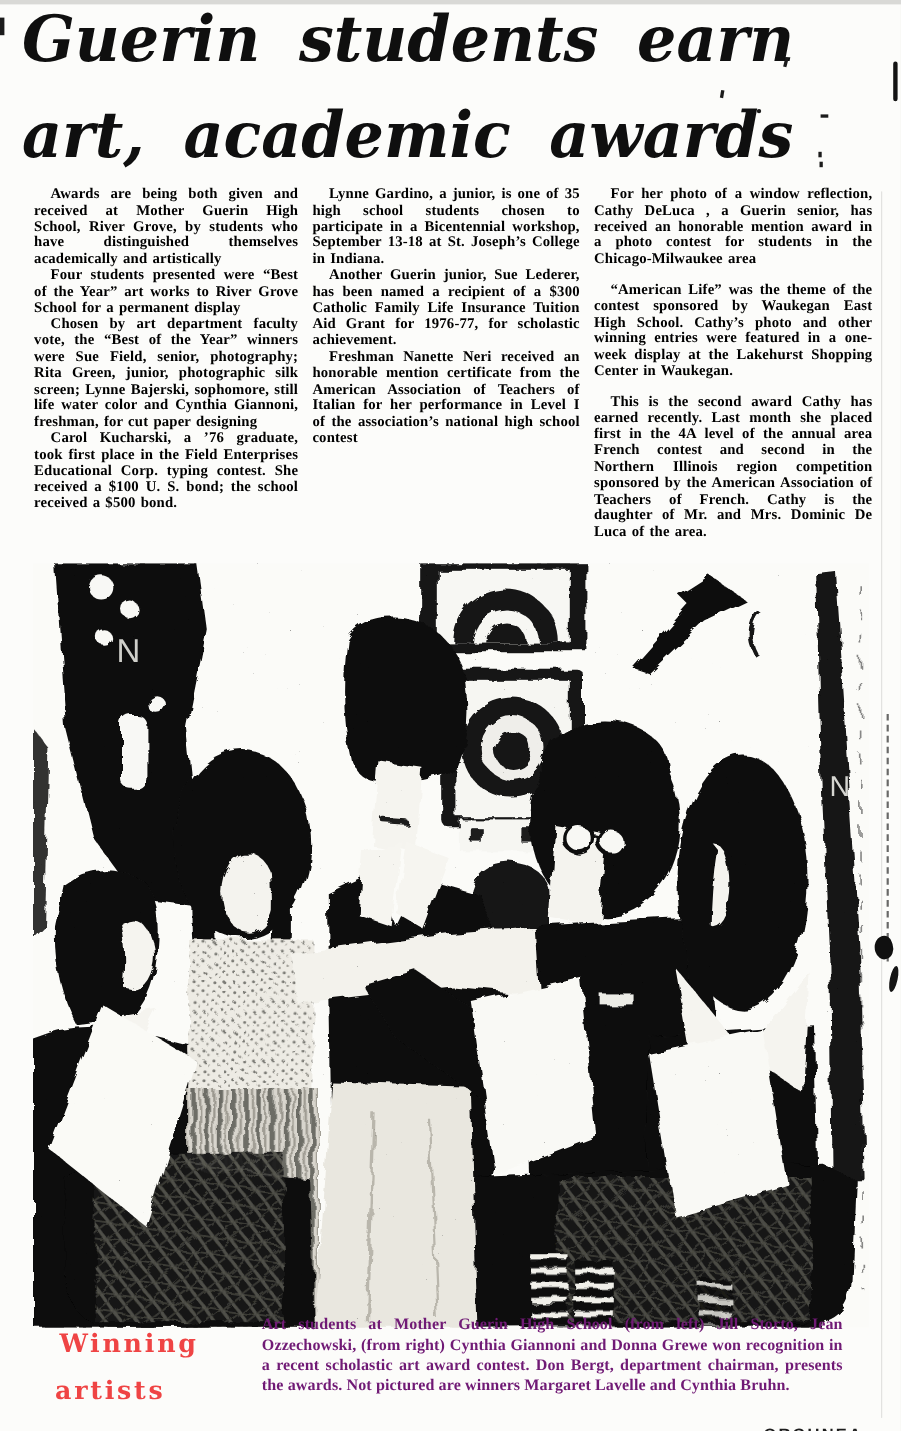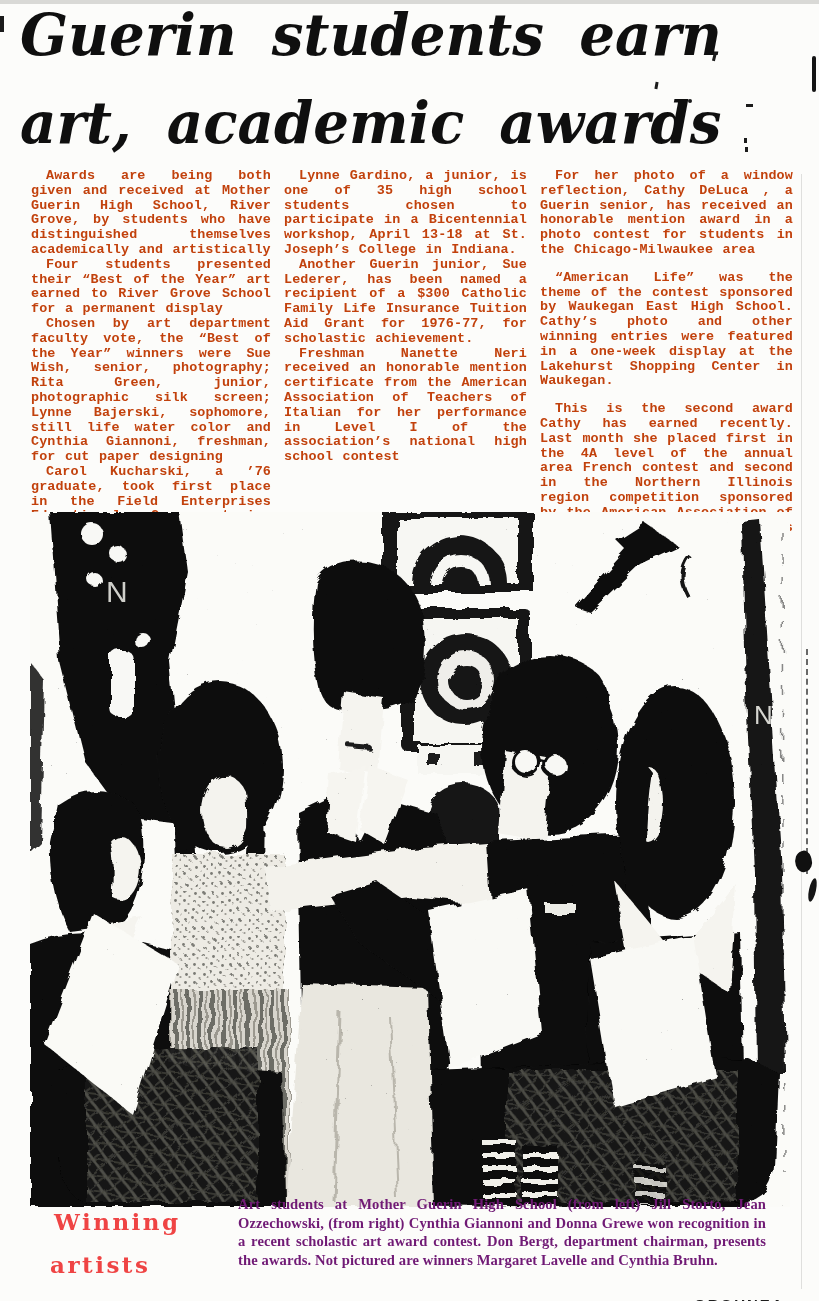--- a/index.html
+++ b/index.html
@@ -16,21 +16,21 @@
     transform:scaleX(.97); transform-origin:left center; color:#0f0f0f;
   }
   .headline-1 { top:0px; }
   .headline-2 { top:88px; }
   
   .columns {
     position:absolute; left:31px; top:165px; width:762px;
     display:flex; gap:13px;
   }
   .col { text-align:justify; font-weight:700; font-size:13.4px; line-height:14.8px;
-         letter-spacing:.15px; word-spacing:1.2px; color:#c2410c;font-family:Liberation Mono, monospace; }
+         letter-spacing:.15px; word-spacing:1.2px; color:#000000; }
   .col-1 { width:240px; }
   .col-2 { width:243px; }
   .col-3 { width:253px; }
   .col p { margin:0; text-indent:15px; }
   .col-3 p + p { margin-top:13px; }
   
   .photo { position:absolute; left:30px; top:508px; width:760px; height:697px; margin:0; }
   
   .caption-label {
     position:absolute; font-weight:700; font-size:23px; letter-spacing:2.5px;
@@ -65,26 +65,26 @@
 <body>
 
 <div class="page">
 
   <div class="headline-line headline-1">Guerin students earn</div>
   <div class="headline-line headline-2">art, academic awards</div>
 
   <div class="columns">
     <div class="col col-1">
       <p>Awards are being both given and received at Mother Guerin High School, River Grove, by students who have distinguished themselves academically and artistically</p>
-      <p>Four students presented their “Best of the Year” art earned to River Grove School for a permanent display</p>
-      <p>Chosen by art department faculty vote, the “Best of the Year” winners were Sue Wish, senior, photography; Rita Green, junior, photographic silk screen; Lynne Bajerski, sophomore, still life water color and Cynthia Giannoni, freshman, for cut paper designing</p>
+      <p>Four students presented were “Best of the Year” art works to River Grove School for a permanent display</p>
+      <p>Chosen by art department faculty vote, the “Best of the Year” winners were Sue Field, senior, photography; Rita Green, junior, photographic silk screen; Lynne Bajerski, sophomore, still life water color and Cynthia Giannoni, freshman, for cut paper designing</p>
       <p>Carol Kucharski, a ’76 graduate, took first place in the Field Enterprises Educational Corp. typing contest. She received a $100 U. S. bond; the school received a $500 bond.</p>
     </div>
     <div class="col col-2">
-      <p>Lynne Gardino, a junior, is one of 35 high school students chosen to participate in a Bicentennial workshop, April 13-18 at St. Joseph’s College in Indiana.</p>
+      <p>Lynne Gardino, a junior, is one of 35 high school students chosen to participate in a Bicentennial workshop, September 13-18 at St. Joseph’s College in Indiana.</p>
       <p>Another Guerin junior, Sue Lederer, has been named a recipient of a $300 Catholic Family Life Insurance Tuition Aid Grant for 1976-77, for scholastic achievement.</p>
       <p>Freshman Nanette Neri received an honorable mention certificate from the American Association of Teachers of Italian for her performance in Level I of the association’s national high school contest</p>
     </div>
     <div class="col col-3">
       <p>For her photo of a window reflection, Cathy DeLuca , a Guerin senior, has received an honorable mention award in a photo contest for students in the Chicago-Milwaukee area</p>
       <p>“American Life” was the theme of the contest sponsored by Waukegan East High School. Cathy’s photo and other winning entries were featured in a one-week display at the Lakehurst Shopping Center in Waukegan.</p>
       <p>This is the second award Cathy has earned recently. Last month she placed first in the 4A level of the annual area French contest and second in the Northern Illinois region competition sponsored by the American Association of Teachers of French. Cathy is the daughter of Mr. and Mrs. Dominic De Luca of the area.</p>
     </div>
   </div>
 

